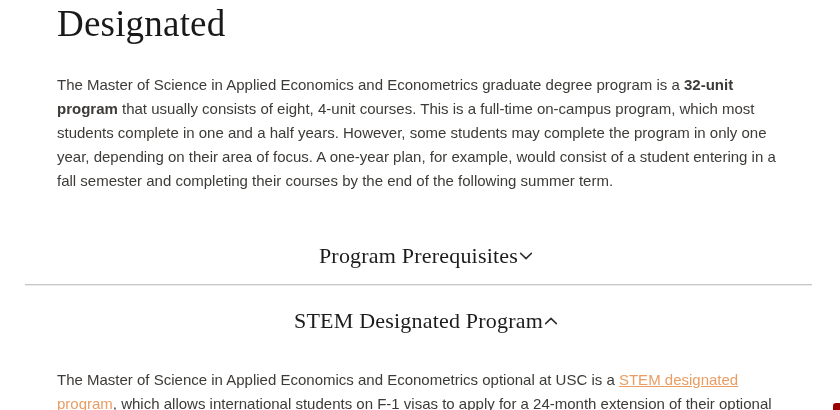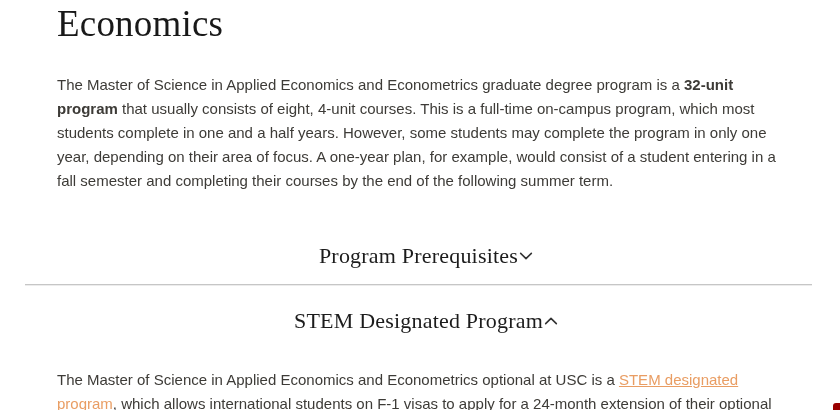--- a/index.html
+++ b/index.html
@@ -93,21 +93,21 @@
     height: 7px;
     background: #990000;
     border-top-left-radius: 3px;
   }
 </style>
 </head>
 <body>
 
 <div class="content">
 
-  <h1 class="page-title">Economics</h1>
+  <h1 class="page-title">Designated</h1>
 
   <p class="intro rich"><span>The Master of Science in Applied Economics and Econometrics graduate degree program is a </span><span class="b">32-unit program</span><span> that usually consists of eight, 4-unit courses. This is a full-time on-campus program, which most students complete in one and a half years. However, some students may complete the program in only one year, depending on their area of focus. A one-year plan, for example, would consist of a student entering in a fall semester and completing their courses by the end of the following summer term.</span></p>
 
 </div>
 
 <div class="accordion">
 
   <div class="acc-item collapsed">
     <div class="acc-header">
       <h2 class="acc-title">Program Prerequisites</h2>

